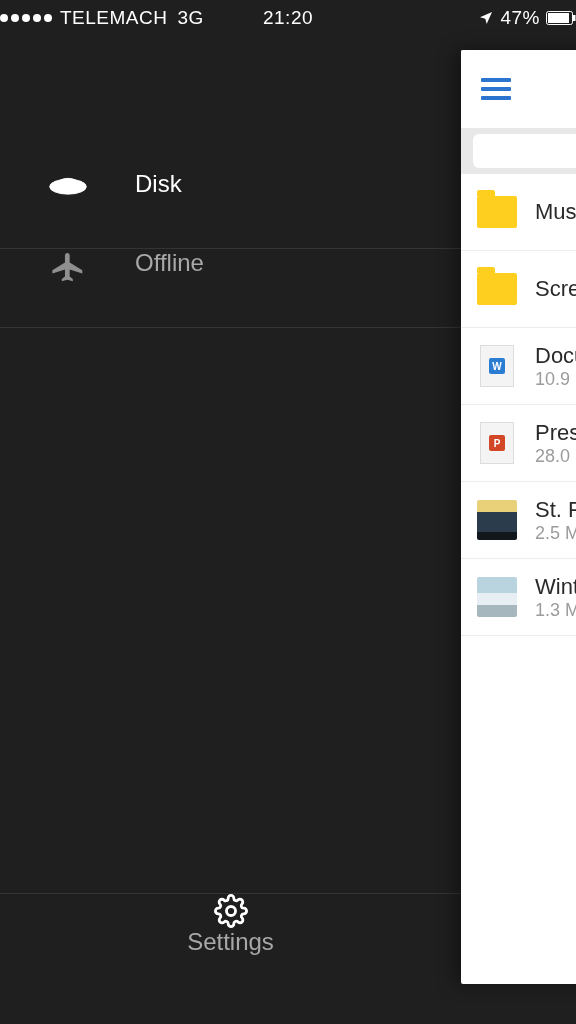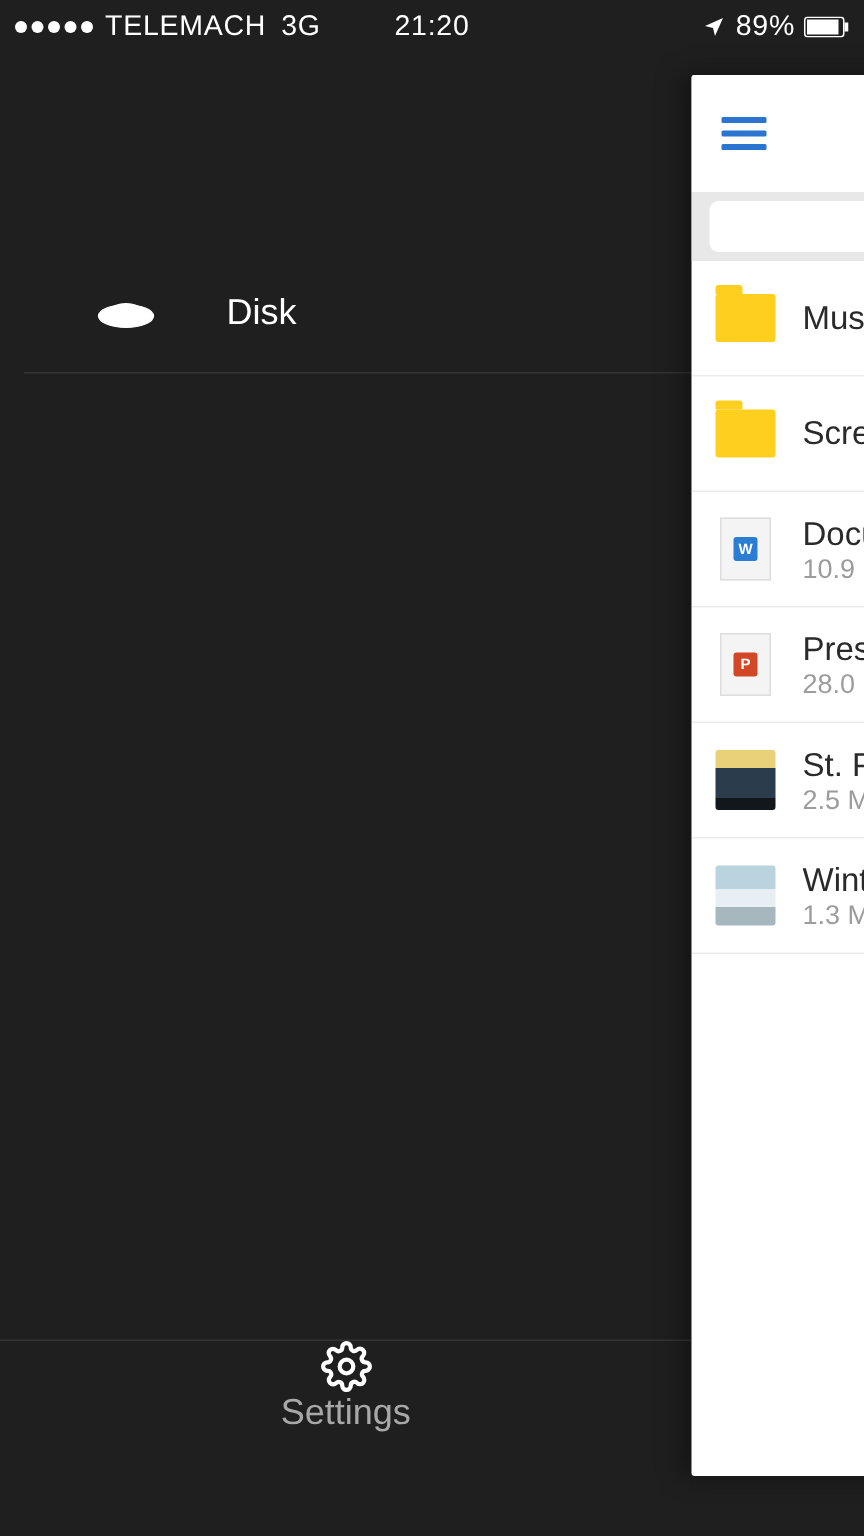--- a/index.html
+++ b/index.html
@@ -11,21 +11,21 @@
     font-family: -apple-system, "Helvetica Neue", Arial, sans-serif;
     background: #1f1f1f;
     position: relative;
   }
 
   
   .status-bar {
     position: absolute;
     top: 0; left: 0; right: 0;
     height: 32px;
-    padding: 2px 10px;
+    padding: 2px 0;
     display: flex;
     align-items: center;
     color: #ffffff;
     font-size: 19px;
     letter-spacing: 0.5px;
     z-index: 50;
   }
   .dots { display: flex; gap: 3px; margin-right: 8px; }
   .dots span {
     width: 8px; height: 8px; border-radius: 50%; background: #fff;
@@ -49,25 +49,24 @@
     width: 461px;
     background: #1f1f1f;
     color: #cfcfcf;
     display: flex;
     flex-direction: column;
     z-index: 1;
   }
   .sidebar-spacer-top { height: 170px; }
   .nav-item {
     display: flex;
-    align-items: center;
+    align-items: flex-start;
     height: 78px;
     border-bottom: 1px solid #343434;
     cursor: pointer;
-    margin-left: 16px;
   }
   .nav-item:last-of-type { border-bottom: 1px solid #343434; }
   .nav-icon {
     width: 135px;
     display: flex;
     justify-content: center;
   }
   .nav-label {
     font-size: 24px;
     color: #a8a8a8;
@@ -205,21 +204,21 @@
   </div>
   <span class="carrier">TELEMACH</span>
   <span class="carrier">3G</span>
   <span class="status-center">21:20</span>
   <div class="status-right">
     <span class="loc-icon">
       <svg width="16" height="16" viewBox="0 0 24 24" fill="#fff">
           <path d="M3 11l18-8-8 18-2-8-8-2z"></path>
         </svg>
     </span>
-    <span>89%</span>
+    <span>47%</span>
     <span class="battery-icon">
       <svg width="30" height="14" viewBox="0 0 30 14">
         <rect x="0.5" y="0.5" width="26" height="13" rx="2" fill="none" stroke="#fff"></rect>
         <rect x="2" y="2" width="21" height="10" fill="#fff"></rect>
         <rect x="27" y="4" width="2.5" height="6" fill="#fff"></rect>
       </svg>
     </span>
   </div>
 </div>
 
@@ -230,20 +229,28 @@
     <div class="nav-icon">
       <svg width="40" height="30" viewBox="0 0 48 32">
         <ellipse cx="24" cy="18" rx="22" ry="9" fill="#fff"></ellipse>
         <ellipse cx="24" cy="13" rx="11" ry="5" fill="#fff"></ellipse>
       </svg>
     </div>
     <span class="nav-label">Disk</span>
   </div>
 
 
+  <div class="nav-item">
+    <div class="nav-icon">
+      <svg width="36" height="36" viewBox="0 0 24 24" fill="#8f8f8f">
+        <path d="M21 14l-8-5V4.5C13 3.67 12.33 3 11.5 3S10 3.67 10 4.5V9l-8 5v2l8-2.5V18l-2 1.5V21l3.5-1L15 21v-1.5L13 18v-4.5l8 2.5v-2z" transform="scale(1.05) translate(-0.5 -0.5)"></path>
+      </svg>
+    </div>
+    <span class="nav-label">Offline</span>
+  </div>
 
   <div class="sidebar-bottom">
     <div class="nav-icon">
       <svg width="34" height="34" viewBox="0 0 24 24" fill="none" stroke="#fff" stroke-width="2">
         <circle cx="12" cy="12" r="3.2"></circle>
         <path d="M19.4 15a1.65 1.65 0 0 0 .33 1.82l.06.06a2 2 0 1 1-2.83 2.83l-.06-.06A1.65 1.65 0 0 0 15 19.4a1.65 1.65 0 0 0-1 1.51V21a2 2 0 0 1-4 0v-.09a1.65 1.65 0 0 0-1-1.51 1.65 1.65 0 0 0-1.82.33l-.06.06A2 2 0 1 1 4.29 16.9l.06-.06A1.65 1.65 0 0 0 4.68 15 1.65 1.65 0 0 0 3.17 14H3a2 2 0 0 1 0-4h.09a1.65 1.65 0 0 0 1.51-1 1.65 1.65 0 0 0-.33-1.82L4.21 7.1A2 2 0 1 1 7.04 4.27l.06.06c.5.5 1.24.64 1.82.33H9a1.65 1.65 0 0 0 1-1.51V3a2 2 0 0 1 4 0v.09c0 .67.4 1.27 1 1.51.58.31 1.32.17 1.82-.33l.06-.06A2 2 0 1 1 19.71 7.1l-.06.06c-.5.5-.64 1.24-.33 1.82V9c.24.6.84 1 1.51 1H21a2 2 0 0 1 0 4h-.09c-.67 0-1.27.4-1.51 1z"></path>
       </svg>
     </div>
     <span class="nav-label">Settings</span>
   </div>

